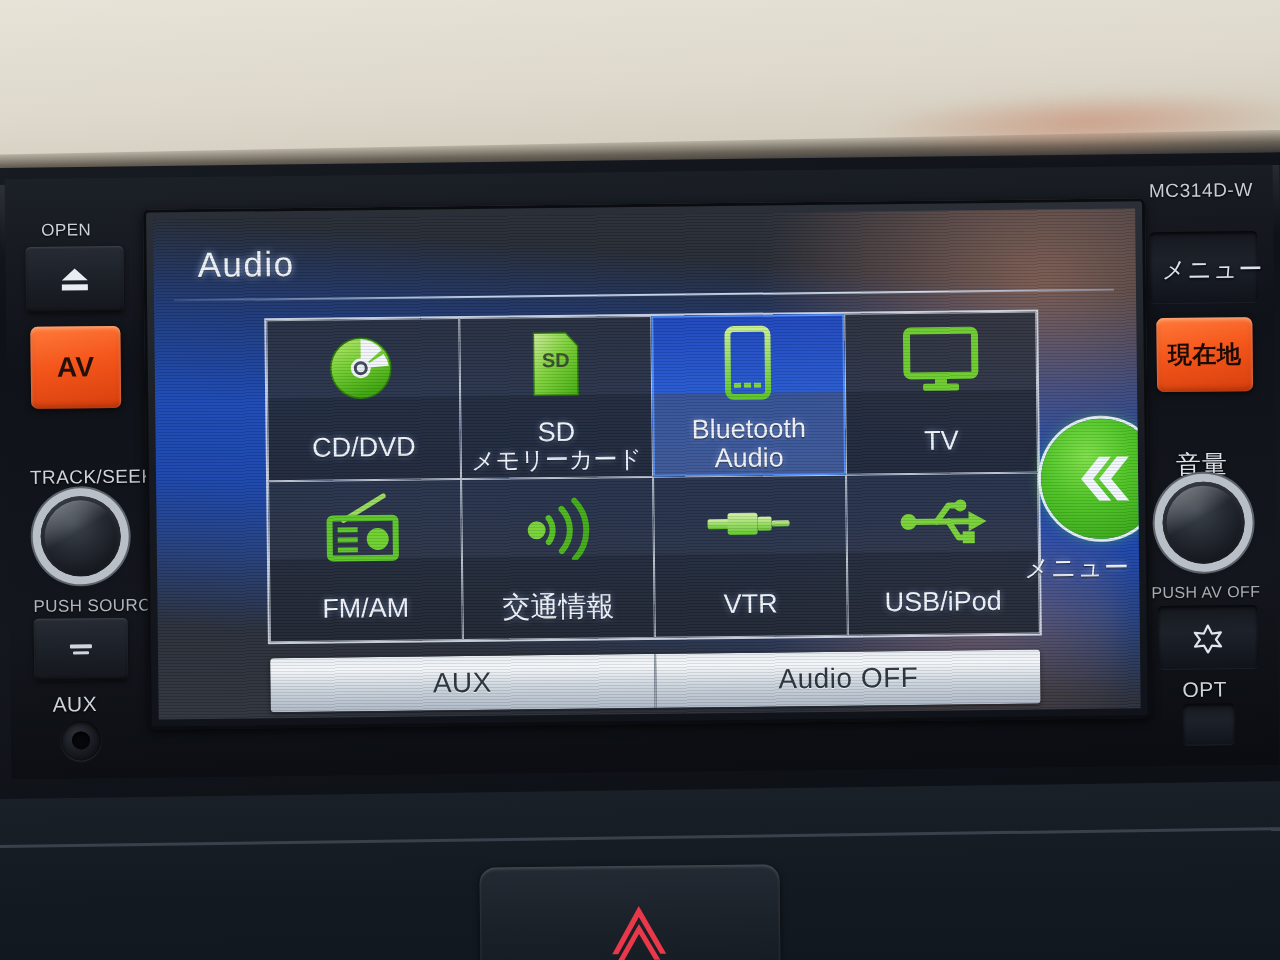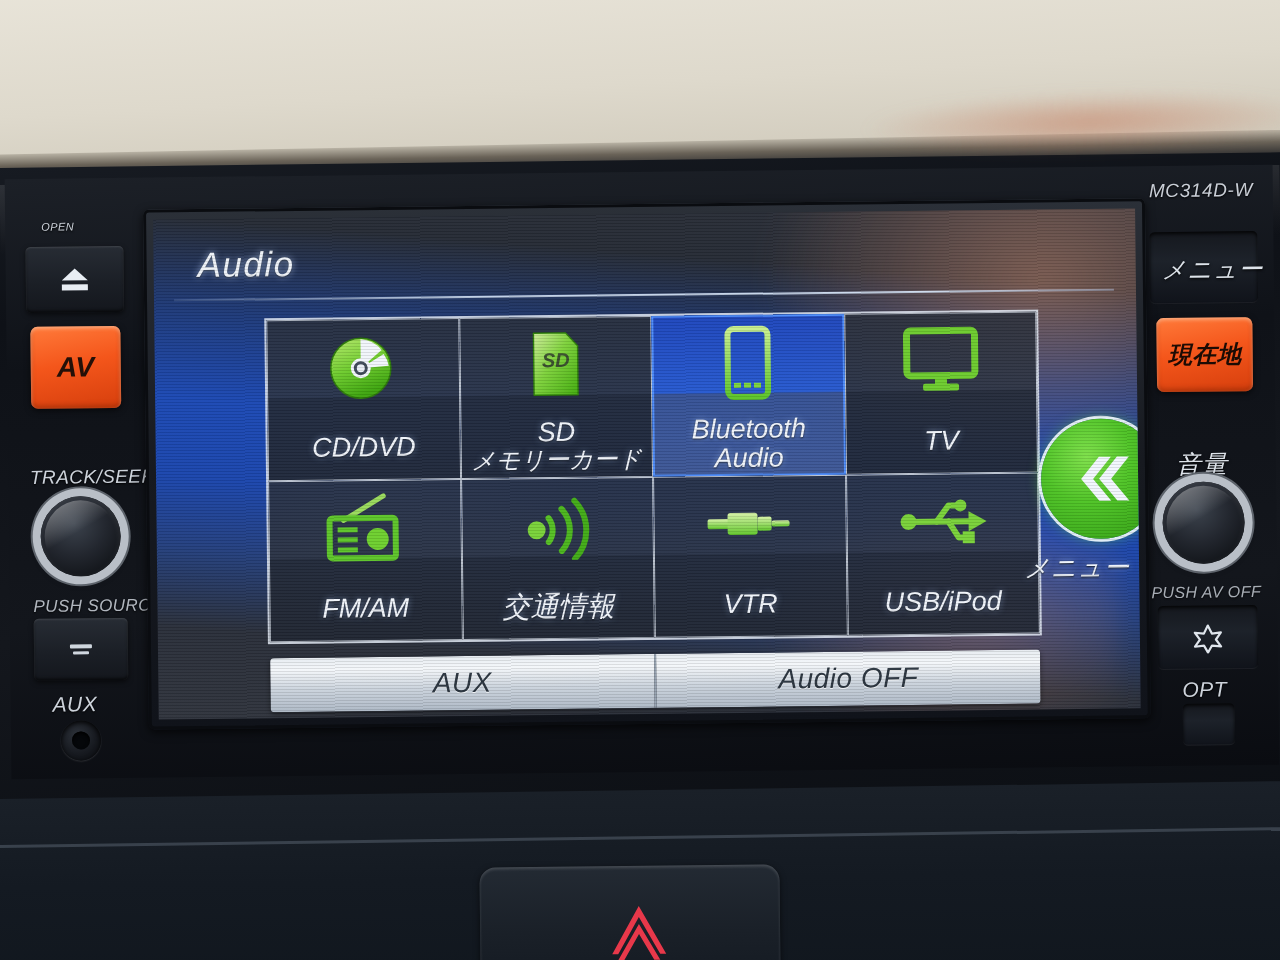--- a/index.html
+++ b/index.html
@@ -2,21 +2,21 @@
 <html><head>
 <meta charset="utf-8">
 <style>
   * { box-sizing: border-box; margin: 0; padding: 0; }
   html, body {
     width: 1280px; height: 960px; overflow: hidden;
     font-family: "Liberation Sans", "DejaVu Sans", sans-serif;
     background: #0b0d12;
   }
 
-  #scene { position: relative; width: 1280px; height: 960px; overflow: hidden; font-style: italic; }
+  #scene { position: relative; width: 1280px; height: 960px; overflow: hidden; }
 
   
   .dash-top {
     position: absolute; left: -40px; top: -30px; width: 1380px; height: 200px;
     background: linear-gradient(178deg, #e9e5da 0%, #ded9cc 55%, #cdc7b8 100%);
     transform: rotate(-1.1deg);
   }
   .dash-top-edge {
     position: absolute; left: -40px; top: 142px; width: 1380px; height: 26px;
     background: linear-gradient(180deg, #b8b2a4 0%, #6a6358 45%, #2a2a2c 100%);
@@ -183,21 +183,21 @@
   }
   .menucircle-label {
     position: absolute; left: 860px; top: 342px; width: 120px;
     text-align: center; color: #eef3fa; font-size: 25px; letter-spacing: 1px;
     text-shadow: 0 0 6px rgba(170,200,255,0.6), 0 1px 2px #000;
   }
 
   
   .lcol { position: absolute; left: 10px; top: 20px; width: 120px; height: 566px; }
   .hardtext {
-    position: absolute; color: #cdd3db; font-size: 11px; letter-spacing: 0.4px;
+    position: absolute; color: #cdd3db; font-size: 17px; letter-spacing: 0.4px;
     text-shadow: 0 1px 2px #000; white-space: nowrap;
   }
   .hardbtn {
     position: absolute;
     background: linear-gradient(180deg, #272c34 0%, #1b1f26 55%, #14171d 100%);
     border-radius: 5px;
     box-shadow: inset 0 1px 2px rgba(255,255,255,0.13), inset 0 -2px 3px rgba(0,0,0,0.6), 0 2px 5px rgba(0,0,0,0.55);
   }
   .btn-orange {
     position: absolute;

